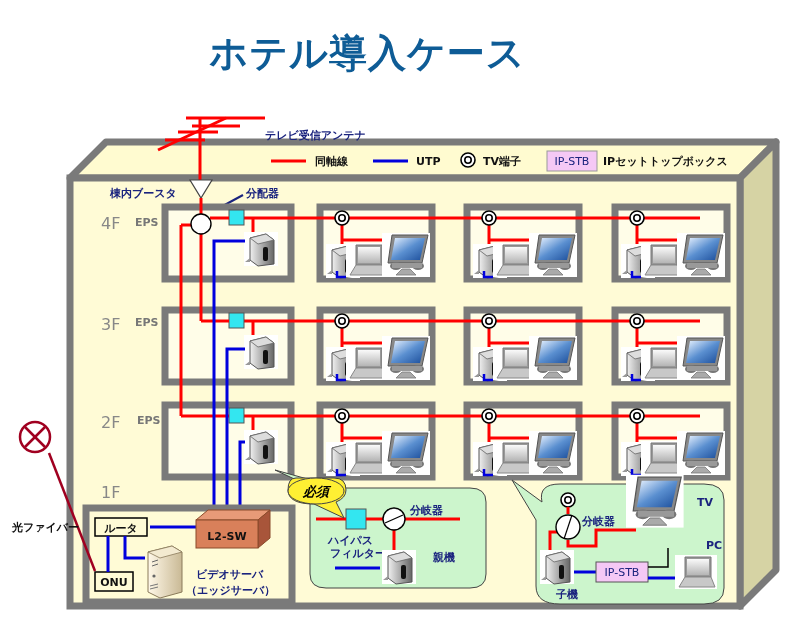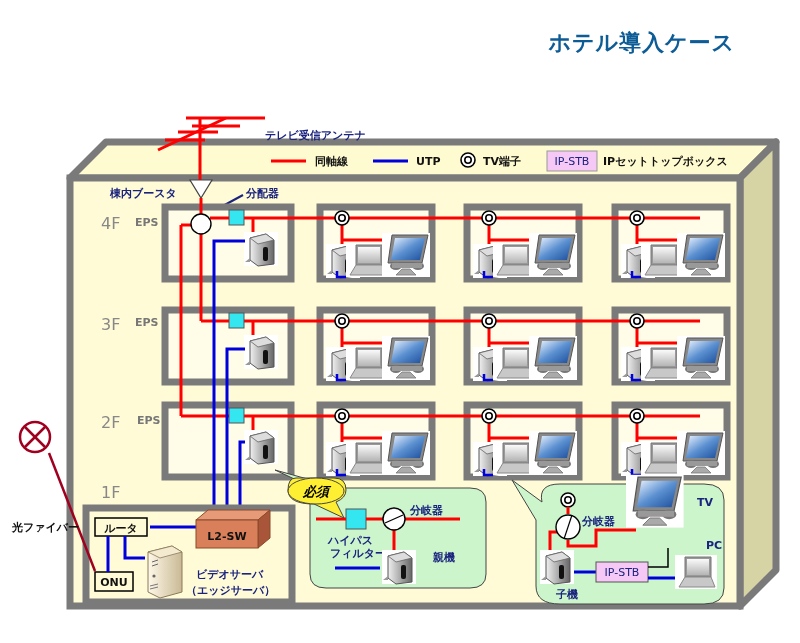--- a/index.html
+++ b/index.html
@@ -1,17 +1,17 @@
 <!DOCTYPE html>
 <html><head>
 <meta charset="utf-8">
 <style>
   html, body { margin:0; padding:0; background:#ffffff; }
   body { width:800px; height:643px; position:relative; overflow:hidden; font-family:"DejaVu Sans", sans-serif; }
-  .title { position:absolute; left:0; top:28px; width:735px; text-align:right; font-size:22px; font-weight:bold; color:#0e5c96; letter-spacing:1px; }
+  .title { position:absolute; left:0; top:28px; width:735px; text-align:center; font-size:38px; font-weight:bold; color:#0e5c96; letter-spacing:1px; }
   svg#diagram { position:absolute; left:0; top:0; }
   .lbl { font-family:"DejaVu Sans", sans-serif; font-weight:bold; fill:#1a237e; font-size:11px; }
   .lbl-dark { font-family:"DejaVu Sans", sans-serif; font-weight:bold; fill:#111; font-size:11px; }
   .floor { font-family:"DejaVu Sans", sans-serif; fill:#888; font-size:16px; }
   .eps { font-family:"DejaVu Sans", sans-serif; font-weight:bold; fill:#777; font-size:11px; }
 </style>
 </head>
 <body>
 
 <div class="title">ホテル導入ケース</div>

